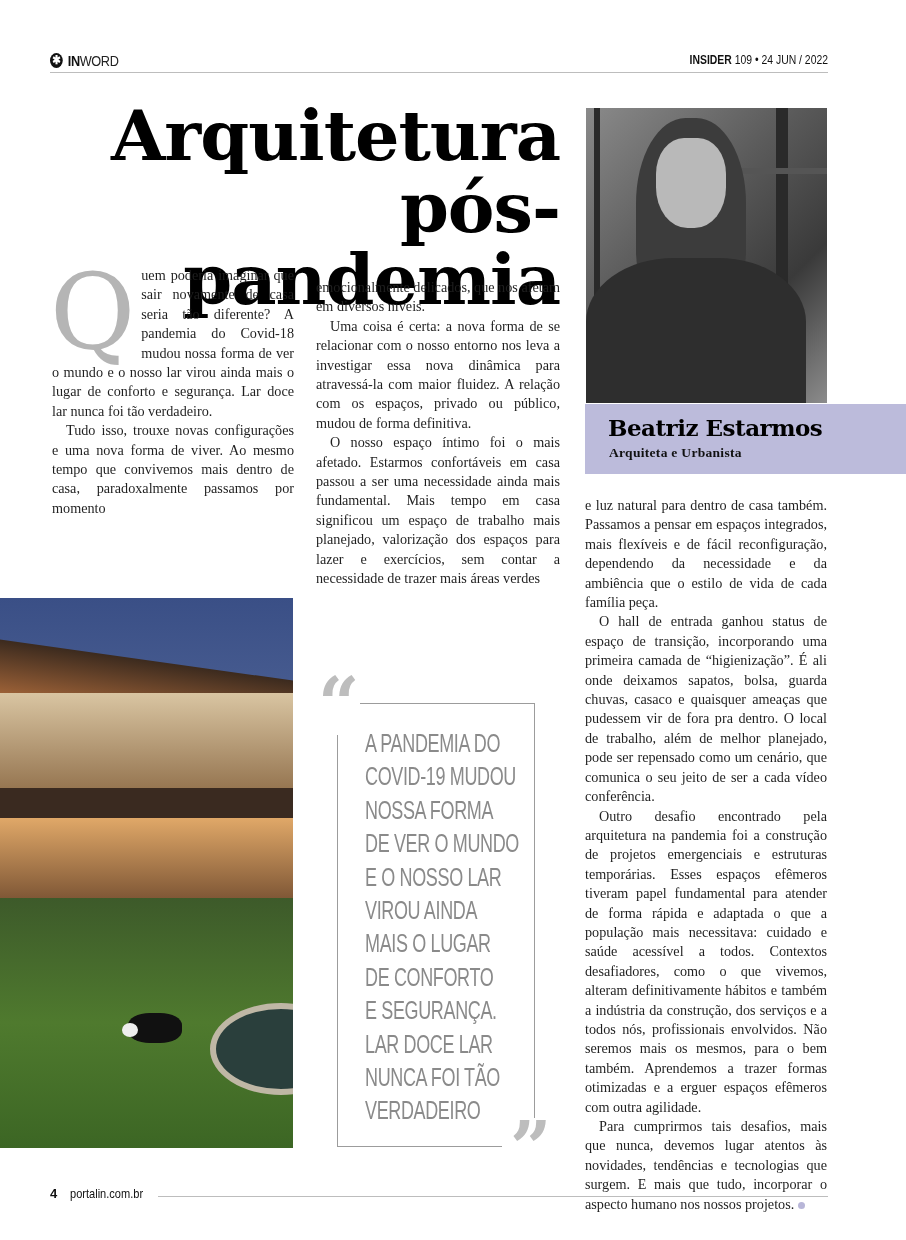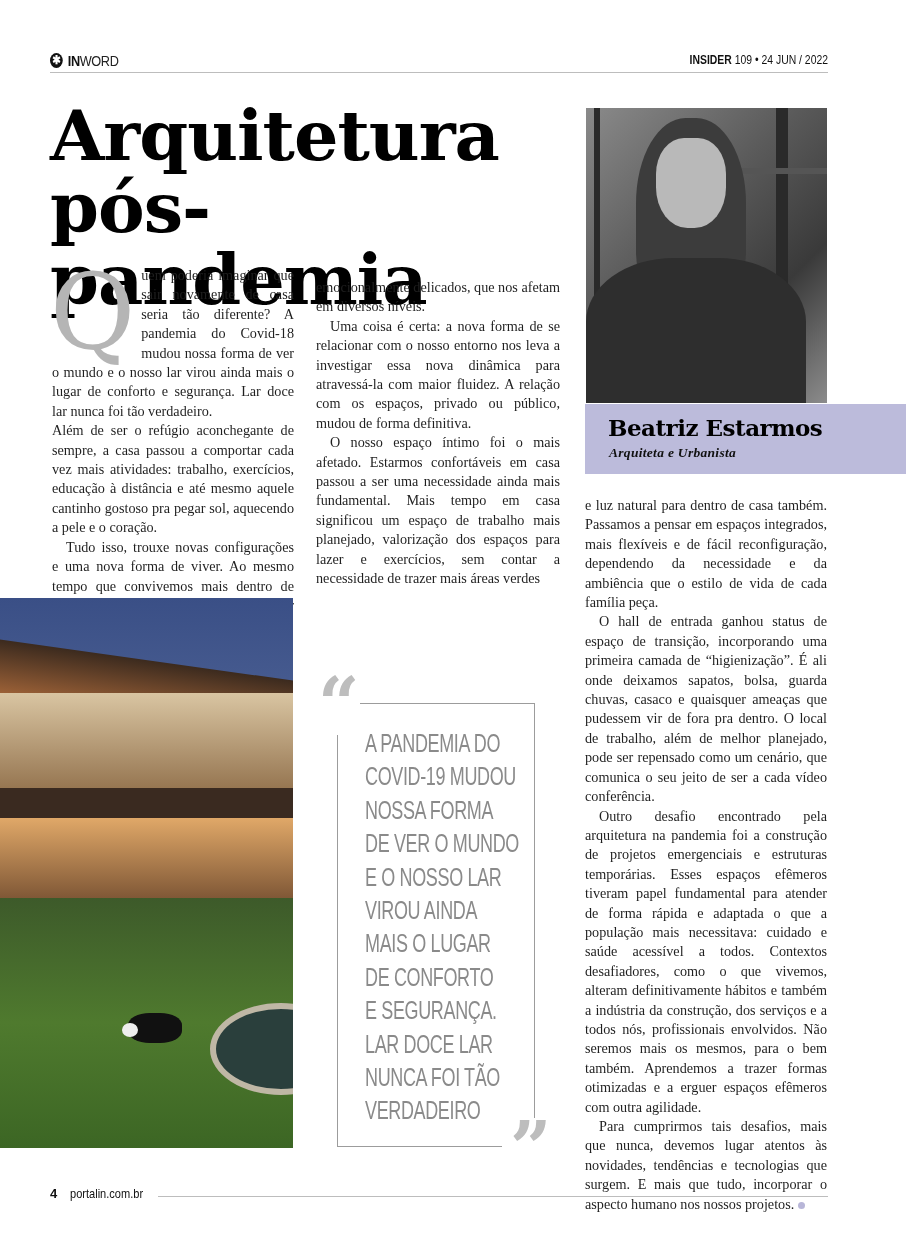--- a/index.html
+++ b/index.html
@@ -9,42 +9,42 @@
   
   .hdr-left { left:50px; top:50px; height:20px; display:flex; align-items:center; font-family:"Liberation Sans", sans-serif; font-size:15px; letter-spacing:-0.5px; transform:scaleX(0.85); transform-origin:left center; }
   .star-ico { width:15px; height:15px; border-radius:50%; background:#111; color:#fff; display:inline-flex; align-items:center; justify-content:center; font-size:12px; font-weight:bold; margin-right:6px; line-height:1; }
   .hdr-left .in { font-weight:bold; color:#111; }
   .hdr-left .word { color:#222; font-weight:normal; }
   .hdr-right { right:78px; top:52px; font-family:"Liberation Sans", sans-serif; font-size:13px; color:#111; transform:scaleX(0.8); transform-origin:right center; white-space:nowrap; }
   .hdr-right b { font-weight:bold; }
   .hdr-line { left:50px; top:72px; width:778px; height:1px; background:#bdbdbd; }
 
   
-  .title { left:50px; top:100px; width:510px; text-align:left; font-family:"DejaVu Serif", "Liberation Serif", serif; font-weight:bold; font-size:70px; line-height:72px; letter-spacing:-1px; color:#000; }
+  .title { left:50px; top:100px; width:510px; text-align:right; font-family:"DejaVu Serif", "Liberation Serif", serif; font-weight:bold; font-size:70px; line-height:72px; letter-spacing:-1px; color:#000; }
   .title span { display:block; }
 
   
   .col { font-size:14.2px; line-height:19.4px; text-align:justify; color:#1f1f1f; }
   .col p { margin:0; }
   .col p.ind { text-indent:14px; }
   .col1 { left:52px; top:266px; width:242px; }
   .col2 { left:316px; top:266px; width:244px;margin-top:12px; }
   .col3 { left:585px; top:496px; width:242px; }
   .dropcap { float:left; font-size:104px; line-height:80px; color:#b5b5b5; margin:6px 6px 0 -2px; font-family:"DejaVu Serif", serif; height:78px; }
   .end-dot { display:inline-block; width:7px; height:7px; border-radius:50%; background:#b8b6d8; margin-left:4px; vertical-align:middle; }
 
   
   .portrait { left:586px; top:108px; width:241px; height:295px; background:linear-gradient(135deg,#8a8a8a 0%,#5a5a5a 40%,#3a3a3a 70%,#8c8c8c 100%); overflow:hidden; }
   .portrait .shelf { position:absolute; background:#2a2a2a; }
   .portrait .face { position:absolute; left:70px; top:30px; width:70px; height:90px; border-radius:40% 40% 45% 45%; background:#b9b9b9; }
   .portrait .hair { position:absolute; left:50px; top:10px; width:110px; height:190px; border-radius:45% 45% 30% 30%; background:#3c3c3c; }
   .portrait .body { position:absolute; left:0px; top:150px; width:220px; height:160px; border-radius:40% 40% 0 0; background:#2e2e2e; }
   .name-box { left:585px; top:404px; width:321px; height:70px; background:#bcbbdb; }
   .name { left:608px; top:414px; font-family:"DejaVu Serif", serif; font-weight:bold; font-size:23px; color:#000; letter-spacing:-0.5px; }
-  .role { left:609px; top:445px; font-family:"Liberation Serif", serif; font-style:italic; font-weight:bold; font-size:13.5px; color:#111; letter-spacing:0.3px; }
+  .role { left:609px; top:445px; font-family:"Liberation Serif", serif; font-weight:bold; font-size:13.5px; color:#111; letter-spacing:0.3px; }
 
   
   .house { left:0; top:598px; width:293px; height:550px; overflow:hidden; background:#2f3a59; }
   .house .sky { position:absolute; left:0; top:0; width:100%; height:240px; background:linear-gradient(#3a4f86,#5b6f9f); }
   .house .roof { position:absolute; left:-10px; top:40px; width:320px; height:60px; background:linear-gradient(#3b2a1e,#a8683a); transform:rotate(8deg); transform-origin:left top; }
   .house .wall1 { position:absolute; left:0; top:95px; width:293px; height:110px; background:linear-gradient(#d9c5a2,#8c6a45); }
   .house .balcony { position:absolute; left:0; top:190px; width:293px; height:30px; background:#3a2a20; }
   .house .wall2 { position:absolute; left:0; top:220px; width:293px; height:110px; background:linear-gradient(#e0a868,#5c3a24); }
   .house .garden { position:absolute; left:0; top:300px; width:293px; height:250px; background:linear-gradient(#3d5a2a,#4f7a2e 50%,#3c6624); }
   .house .pool { position:absolute; left:210px; top:405px; width:130px; height:80px; border-radius:50%; background:#2a3f3c; border:6px solid #bfb7a5; }
@@ -84,21 +84,20 @@
 
 <h1 class="abs title" style="margin:0">
   <span>Arquitetura</span>
   <span>pós-pandemia</span>
 </h1>
 
 <div class="abs col col1">
   <p>
     <span class="dropcap">Q</span><span>uem poderia imaginar que sair novamente de casa seria tão diferente? A pandemia do Covid-18 mudou nossa forma de ver o mundo e o nosso lar virou ainda mais o lugar de conforto e segurança. Lar doce lar nunca foi tão verdadeiro.</span>
   </p>
-  <p>Além de ser o refúgio aconchegante de sempre, a casa passou a comportar cada vez mais atividades: trabalho, exercícios, educação à distância e até mesmo aquele cantinho gostoso pra pegar sol, aquecendo a pele e o coração.</p>
   <p class="ind">Tudo isso, trouxe novas configurações e uma nova forma de viver. Ao mesmo tempo que convivemos mais dentro de casa, paradoxalmente passamos por momento</p>
 </div>
 
 <div class="abs house">
   <div class="sky"></div>
   <div class="roof"></div>
   <div class="wall1"></div>
   <div class="balcony"></div>
   <div class="wall2"></div>
   <div class="garden"></div>

